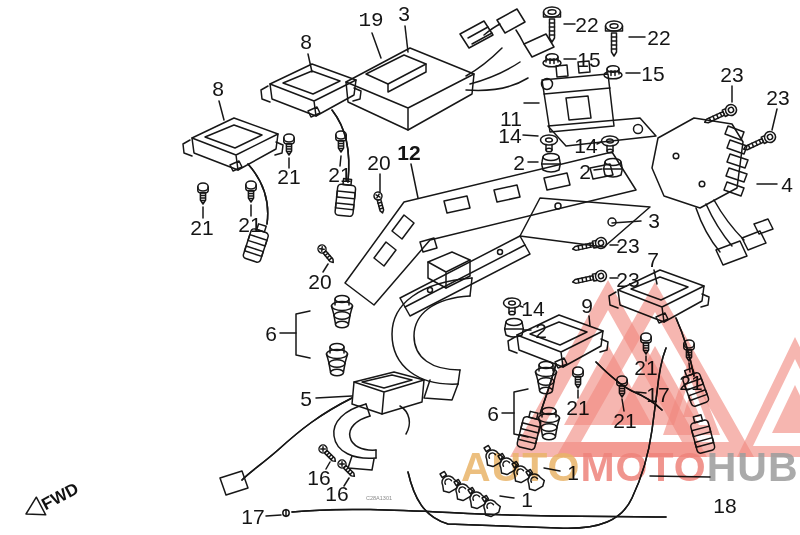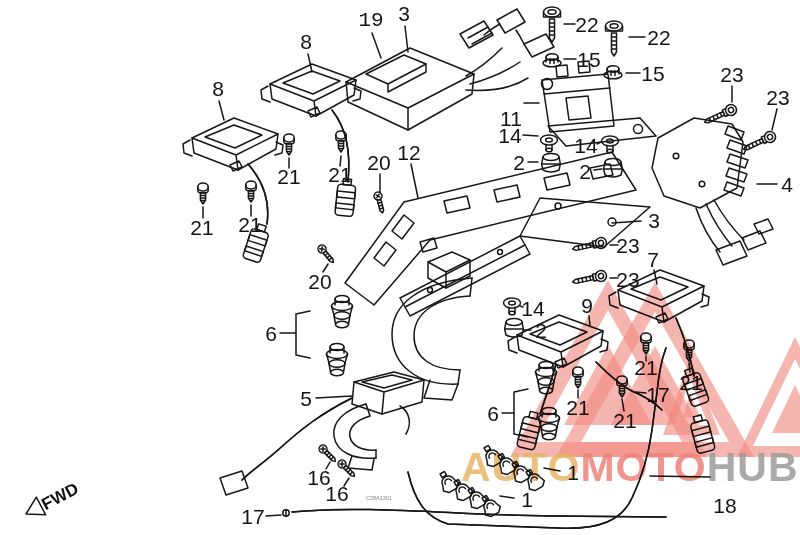--- a/index.html
+++ b/index.html
@@ -392,21 +392,21 @@
     <div class="callout" style="left: 653px; top: 73px;">15</div>
     <div class="callout" style="left: 218px; top: 88px;">8</div>
     <div class="callout" style="left: 732px; top: 74px;">23</div>
     <div class="callout" style="left: 778px; top: 97px;">23</div>
     <div class="callout" style="left: 511px; top: 102px; margin-top: 16px;">11</div>
     <div class="callout" style="left: 510px; top: 135px;">14</div>
     <div class="callout" style="left: 586px; top: 145px;">14</div>
     <div class="callout" style="left: 519px; top: 162px;">2</div>
     <div class="callout" style="left: 585px; top: 171px;">2</div>
     <div class="callout" style="left: 787px; top: 184px;">4</div>
-    <div class="callout" style="left: 409px; top: 152px;">12</div>
+    <div class="callout" style="left: 409px; top: 152px; font-weight: bold;">12</div>
     <div class="callout" style="left: 379px; top: 162px;">20</div>
     <div class="callout" style="left: 289px; top: 176px;">21</div>
     <div class="callout" style="left: 340px; top: 174px;">21</div>
     <div class="callout" style="left: 202px; top: 227px;">21</div>
     <div class="callout" style="left: 250px; top: 224px;">21</div>
     <div class="callout" style="left: 654px; top: 220px;">3</div>
     <div class="callout" style="left: 628px; top: 245px;">23</div>
     <div class="callout" style="left: 628px; top: 279px;">23</div>
     <div class="callout" style="left: 653px; top: 259px;">7</div>
     <div class="callout" style="left: 320px; top: 281px;">20</div>

